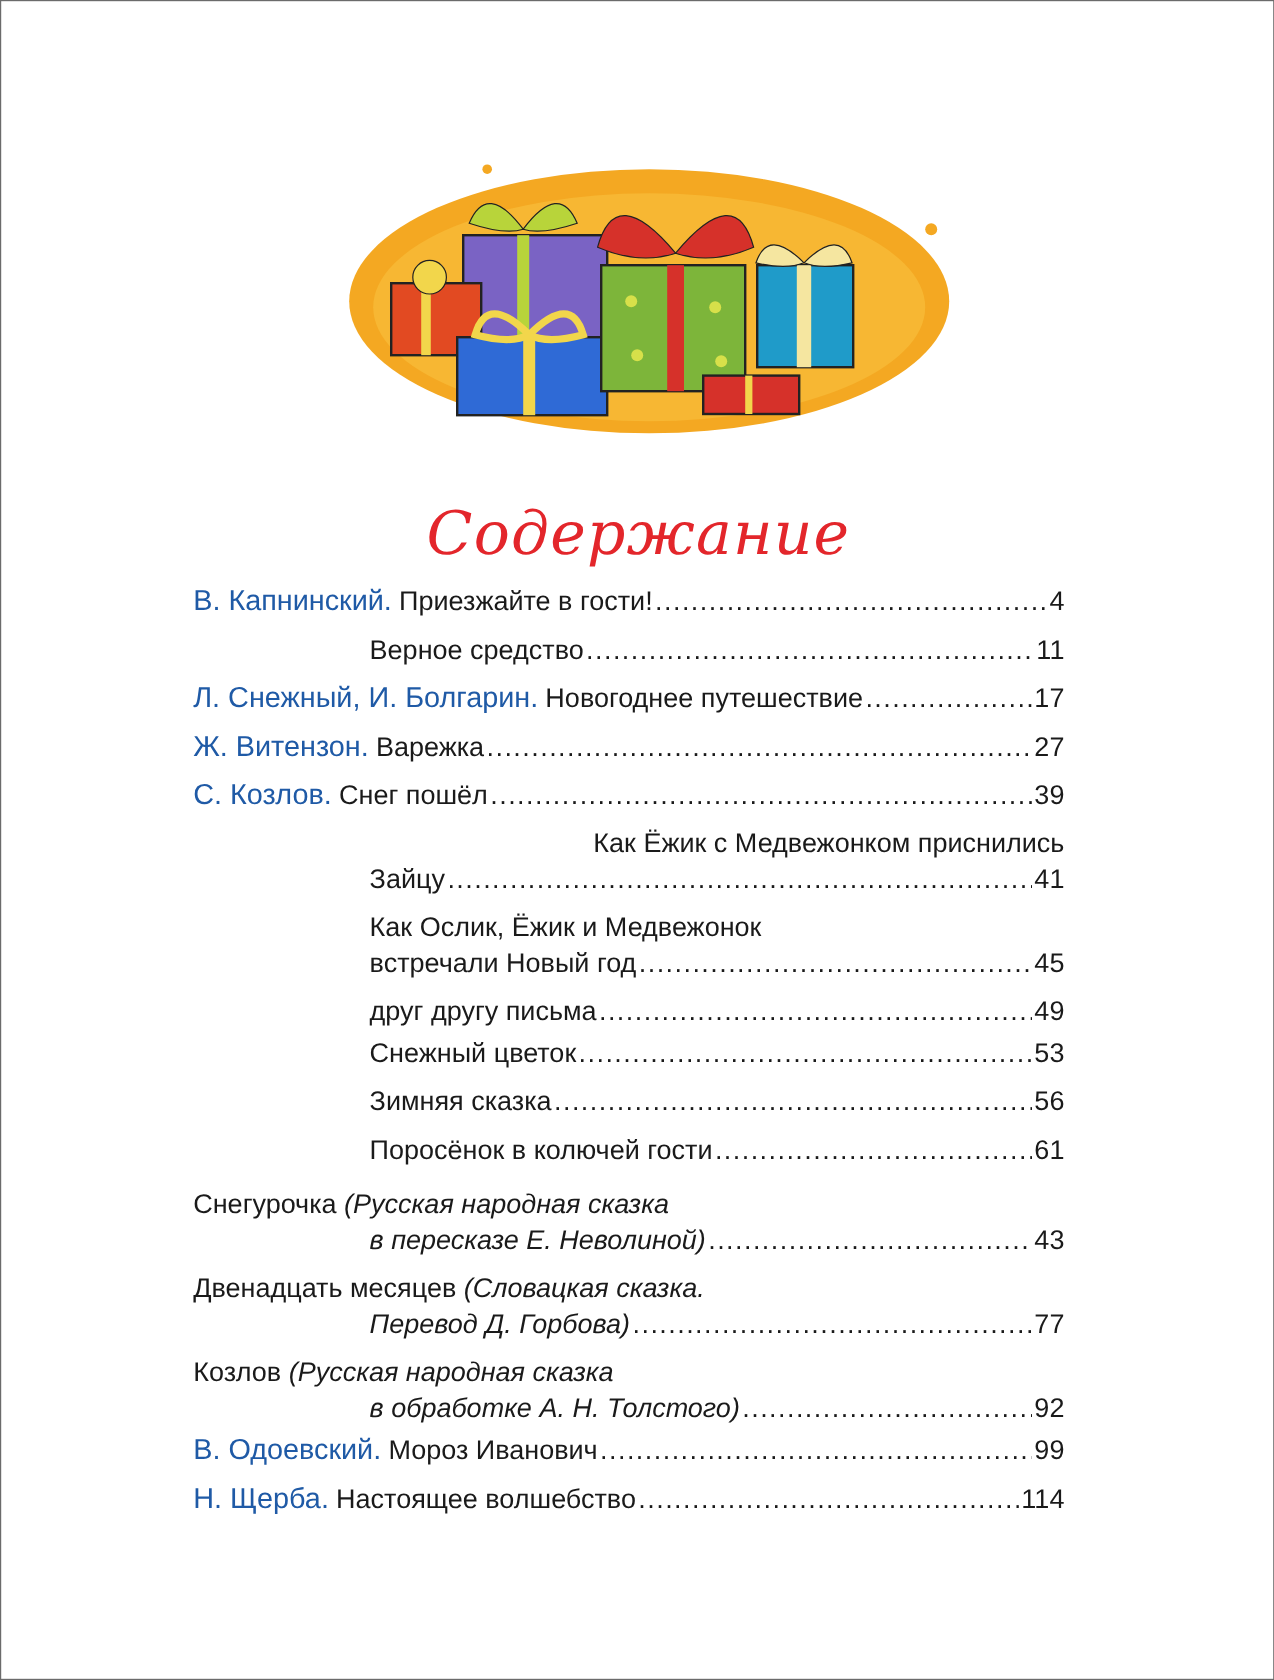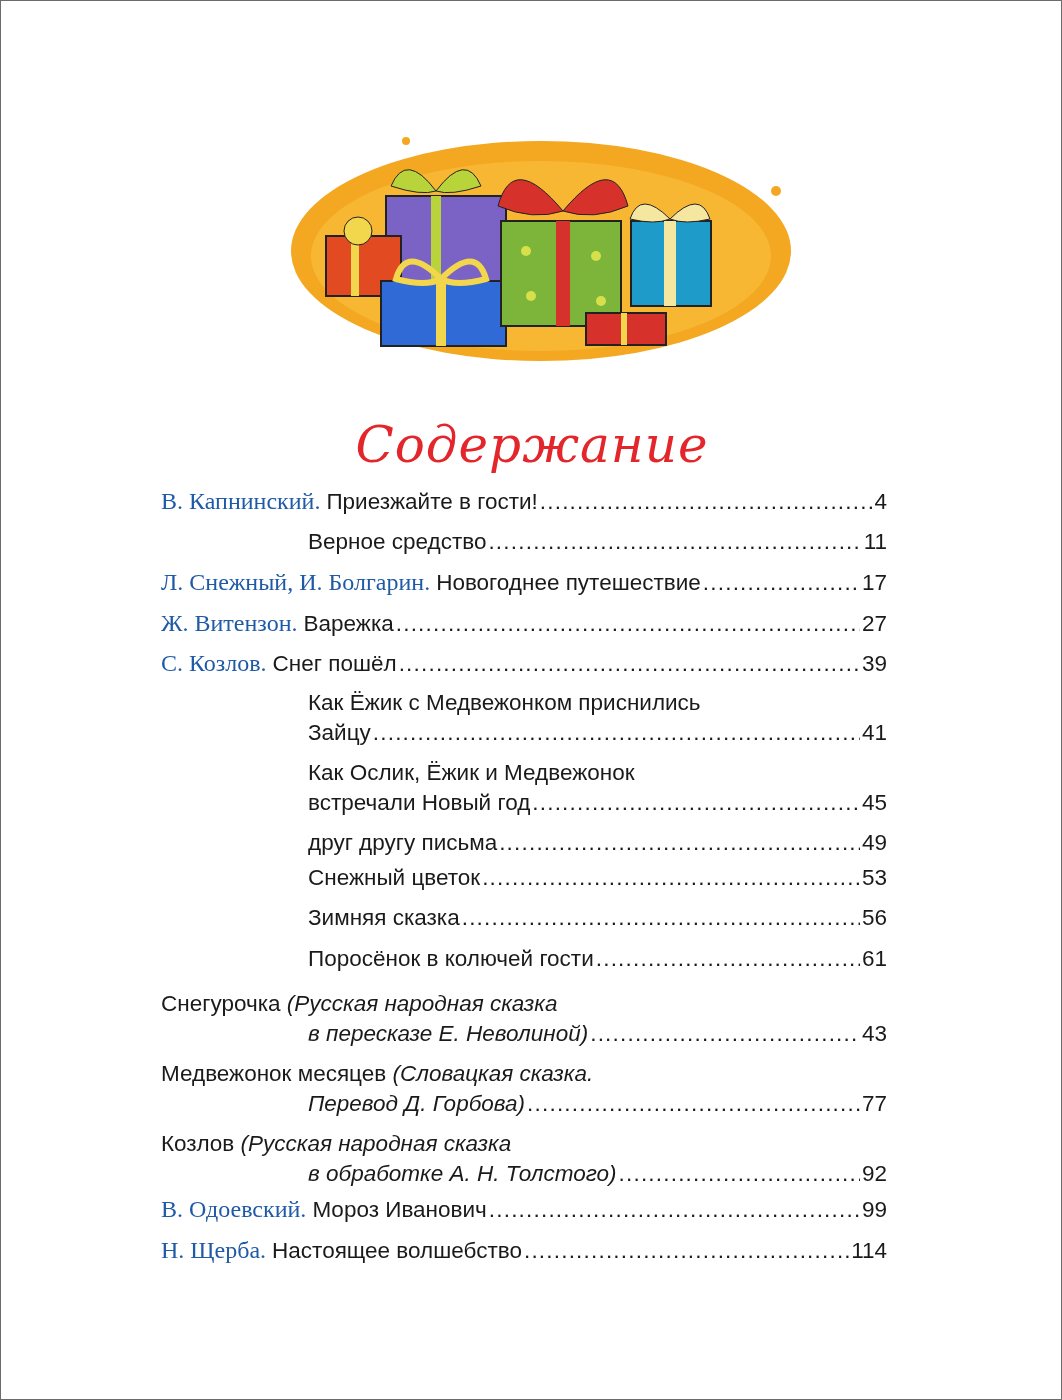--- a/index.html
+++ b/index.html
@@ -19,23 +19,23 @@
   .toc {
     position: absolute; left: 160px; top: 480px; width: 726px;
     font-family: "Liberation Sans", sans-serif; font-size: 22.5px; color: #1a1a1a;
   }
   .entry { position: relative; }
   .line {
     display: flex; align-items: baseline; height: 40.5px; line-height: 40.5px;
     white-space: nowrap;
   }
   .line.wrap { height: 30px; line-height: 30px; }
-  .line.tight-top { margin-top: 4px; }
+  .line.tight-top { margin-top: 4px; justify-content: flex-end; }
   .author {
-    font-family: Liberation Serif, serif; color: #1f5aa6; font-size: 24px;
+    font-family: Liberation Sans, sans-serif; color: #1f5aa6; font-size: 24px;
     margin-right: 6px;
   }
   .ind { padding-left: 147px; }
   .leader {
     flex: 1; overflow: hidden; margin: 0 2px; color: #1a1a1a;
   }
   .leader::after {
     content: "................................................................................................................................................................................................................";
     letter-spacing: 1.2px;
   }
@@ -195,21 +195,21 @@
       <div class="line wrap ind">
         <span class="note">в пересказе Е. Неволиной)</span>
         <span class="leader"></span>
         <span class="page-num">43</span>
       </div>
     </div>
 
     <div class="gap"></div>
     <div class="entry">
       <div class="line wrap">
-        <span>Медвежонок месяцев</span>&nbsp;
+        <span>Двенадцать месяцев</span>&nbsp;
         <span class="note">(Словацкая сказка.</span>
       </div>
       <div class="line wrap ind">
         <span class="note">Перевод Д. Горбова)</span>
         <span class="leader"></span>
         <span class="page-num">77</span>
       </div>
     </div>
 
     <div class="gap"></div>

